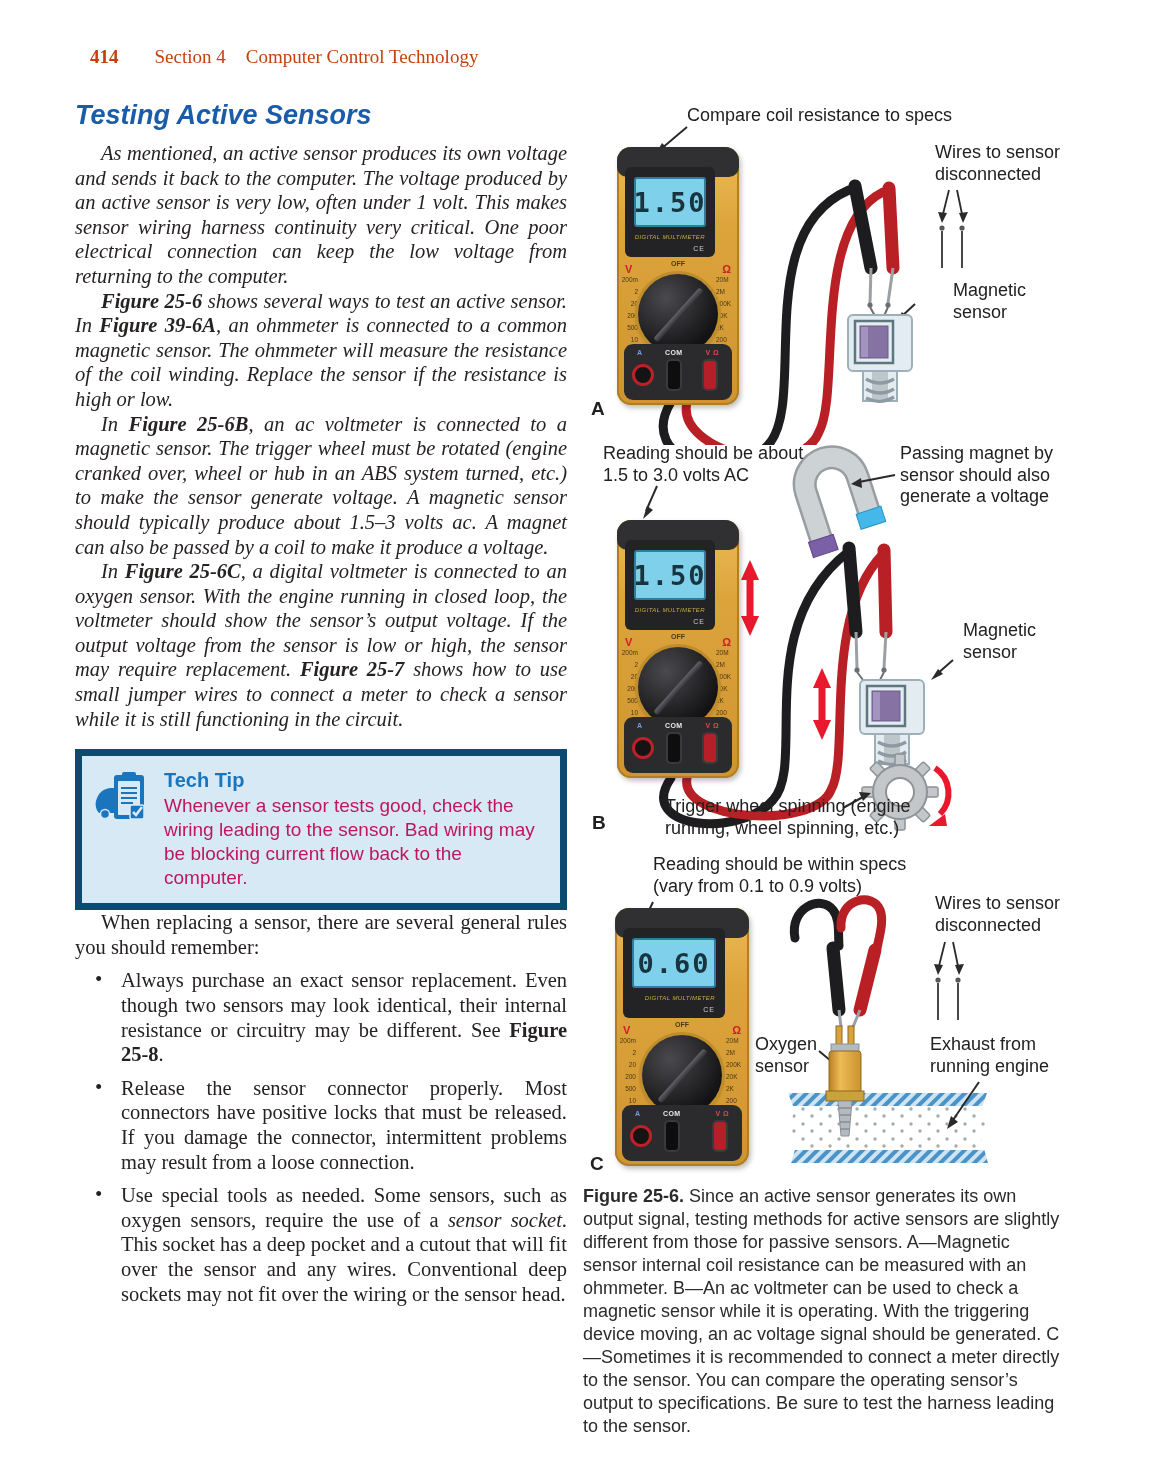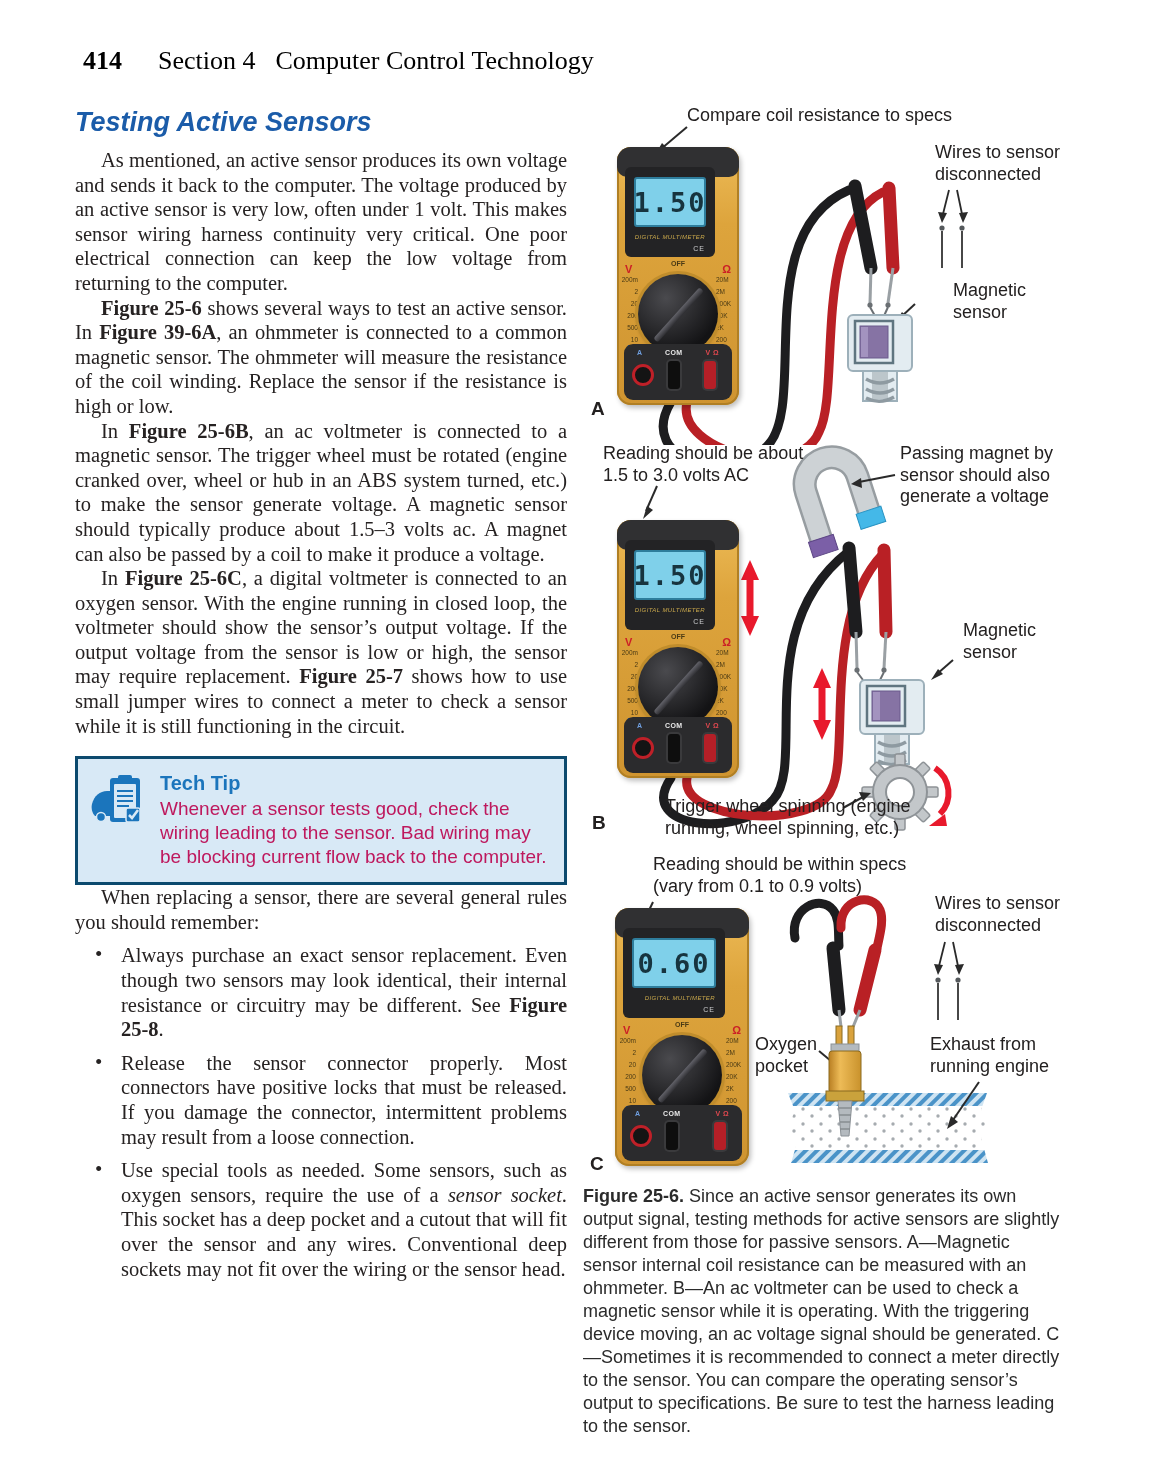--- a/index.html
+++ b/index.html
@@ -1,29 +1,29 @@
 <!DOCTYPE html>
 <html><head>
 <meta charset="utf-8">
 <style>
   html,body{margin:0;padding:0;background:#888;}
   .page{position:relative;width:1156px;height:1479px;background:#ffffff;margin:0 auto;overflow:hidden;
         font-family:"Liberation Serif",serif;color:#262222;}
   
-  .hdr{position:absolute;left:83px;top:46px;font-size:26px;color:#000000;}
+  .hdr{position:absolute;left:90px;top:46px;font-size:19px;color:#c2410c;}
   .hdr .pnum{font-weight:bold;margin-right:36px;}
   .hdr .sec{margin-right:20px;}
   
   .leftcol{position:absolute;left:75px;top:100px;width:492px;}
-  h2.bluehead{margin:7px 0 10px 0;font-family:"Liberation Sans",sans-serif;font-weight:bold;font-style:italic;
+  h2.bluehead{margin:0 0 10px 0;font-family:"Liberation Sans",sans-serif;font-weight:bold;font-style:italic;
               font-size:27px;color:#1b5ca9;}
   .leftcol p{margin:0;font-size:20.5px;line-height:24.6px;text-align:justify;text-indent:26px;}
-  .leftcol p span{font-family:inherit;}
+  .leftcol p span{font-family:inherit;font-style:italic;}
   
-  .techtip{box-sizing:border-box;margin:18px 0 0 0;width:492px;background:#d8e9f6;border:3px solid #0c4a6e;
+  .techtip{box-sizing:border-box;margin:18px 0 0 0;width:492px;background:#d8e9f6;border:7px solid #0c4a6e;
            padding:13px 14px 13px 12px;display:flex;gap:12px;}
   .techtip .tbody{font-family:"Liberation Sans",sans-serif;font-size:19px;line-height:24px;color:#be185d;}
   .techtip .ttitle{font-family:"Liberation Sans",sans-serif;font-weight:bold;font-size:20px;color:#1b75bc;margin-bottom:2px;}
   .tticon{flex:0 0 58px;padding-top:2px;}
   h2.rep{margin:24px 0 12px 0;}
   .leftcol ul{list-style:none;margin:6px 0 0 0;padding:0 0 0 46px;}
   .leftcol li{position:relative;margin-top:9px;font-size:20.5px;line-height:24.6px;text-align:justify;}
   .leftcol li::before{content:"\2022";position:absolute;left:-26px;top:-1px;font-size:21px;}
   
   .figure{position:absolute;left:583px;top:100px;width:573px;height:1340px;}
@@ -372,21 +372,21 @@
         <span class="m-jl c">COM</span>
         <span class="m-jl v">V Ω</span>
         <div class="m-jack-a"></div>
         <div class="m-jack-com"></div>
         <div class="m-jack-v"></div>
       </div>
     </div>
 
     <div class="flabel" style="left:70px;top:754px;width:262px;">Reading should be within specs (vary from 0.1 to 0.9 volts)</div>
     <div class="flabel" style="left:352px;top:793px;width:135px;">Wires to sensor disconnected</div>
-    <div class="flabel" style="left:172px;top:934px;width:85px;">Oxygen pocket</div>
+    <div class="flabel" style="left:172px;top:934px;width:85px;">Oxygen sensor</div>
     <div class="flabel" style="left:347px;top:934px;width:130px;">Exhaust from running engine</div>
     <div class="fletter" style="left:7px;top:1053px;">C</div>
 
     <div class="meter" style="left:32px;top:808px;padding-left:12px;">
       <div class="m-cap"></div>
       <div class="m-screen">
         <div class="m-lcd">0.60</div>
         <div class="m-brand">DIGITAL MULTIMETER</div>
         <div class="m-ce">CE</div>
       </div>

